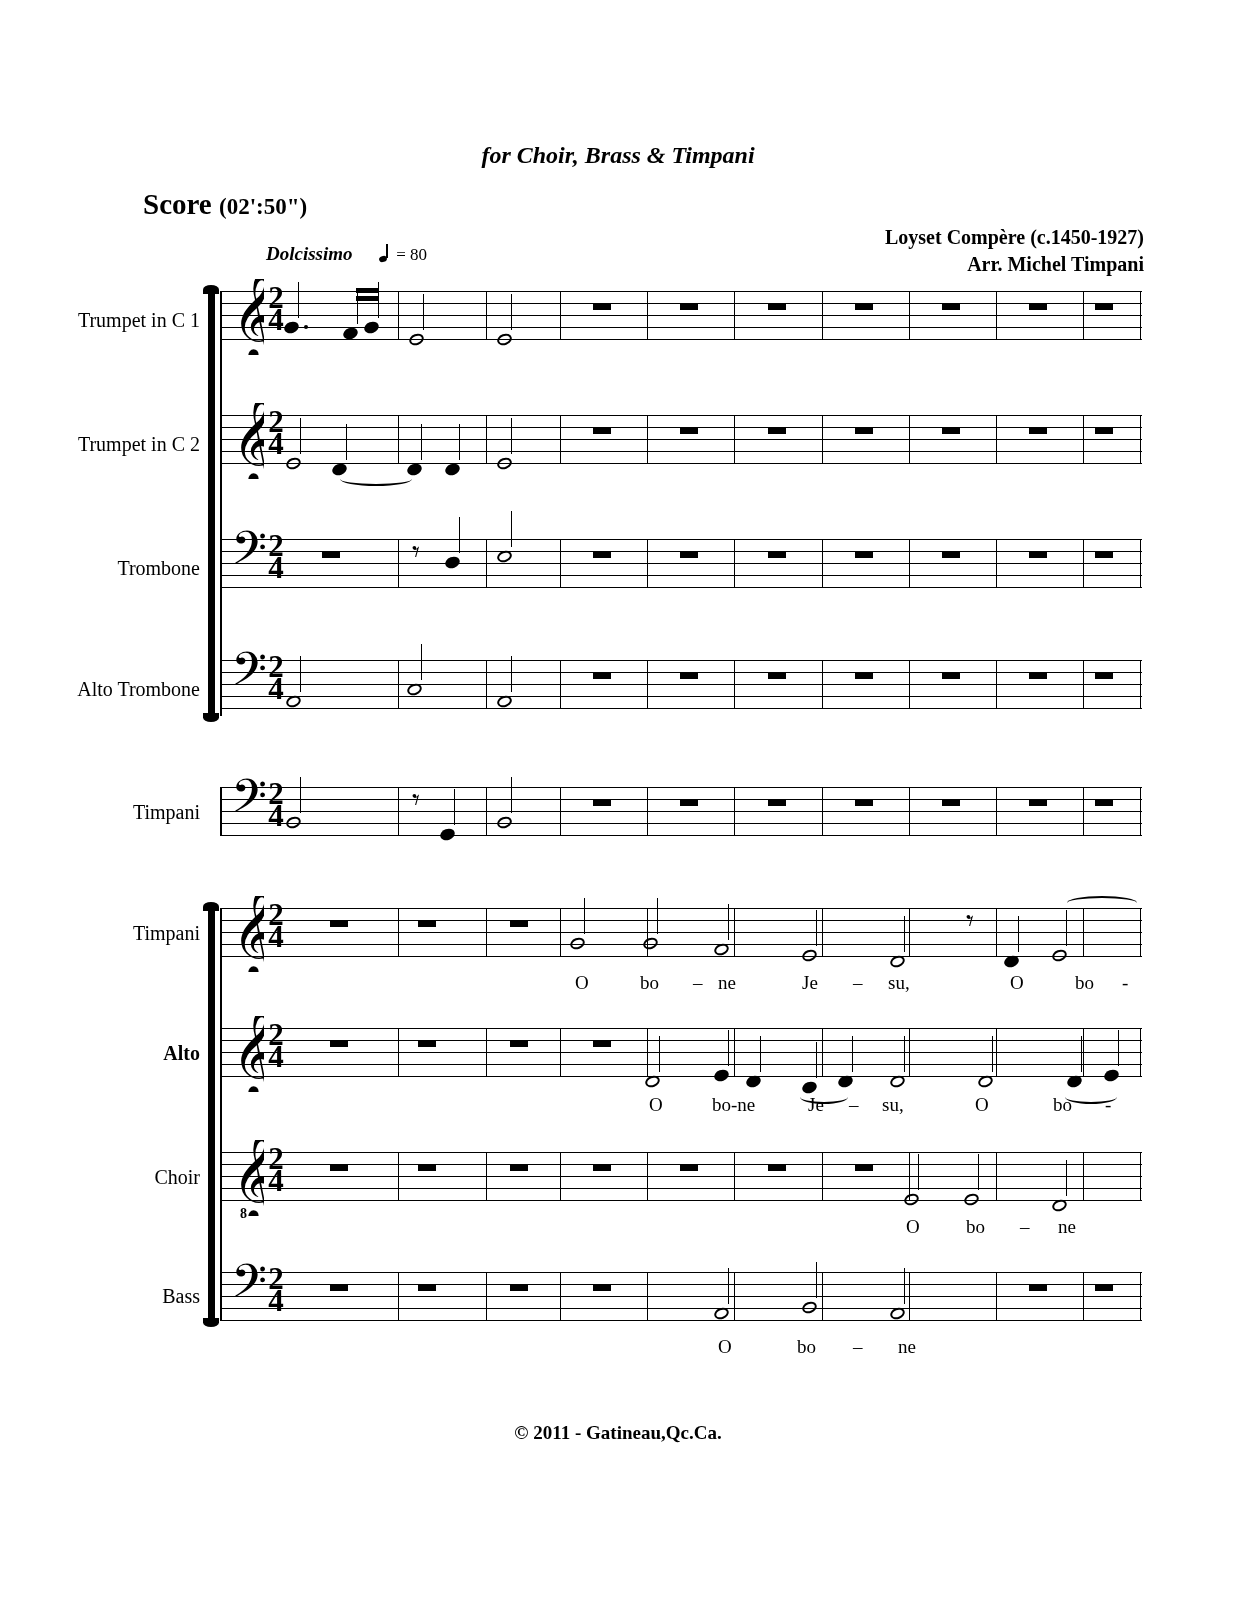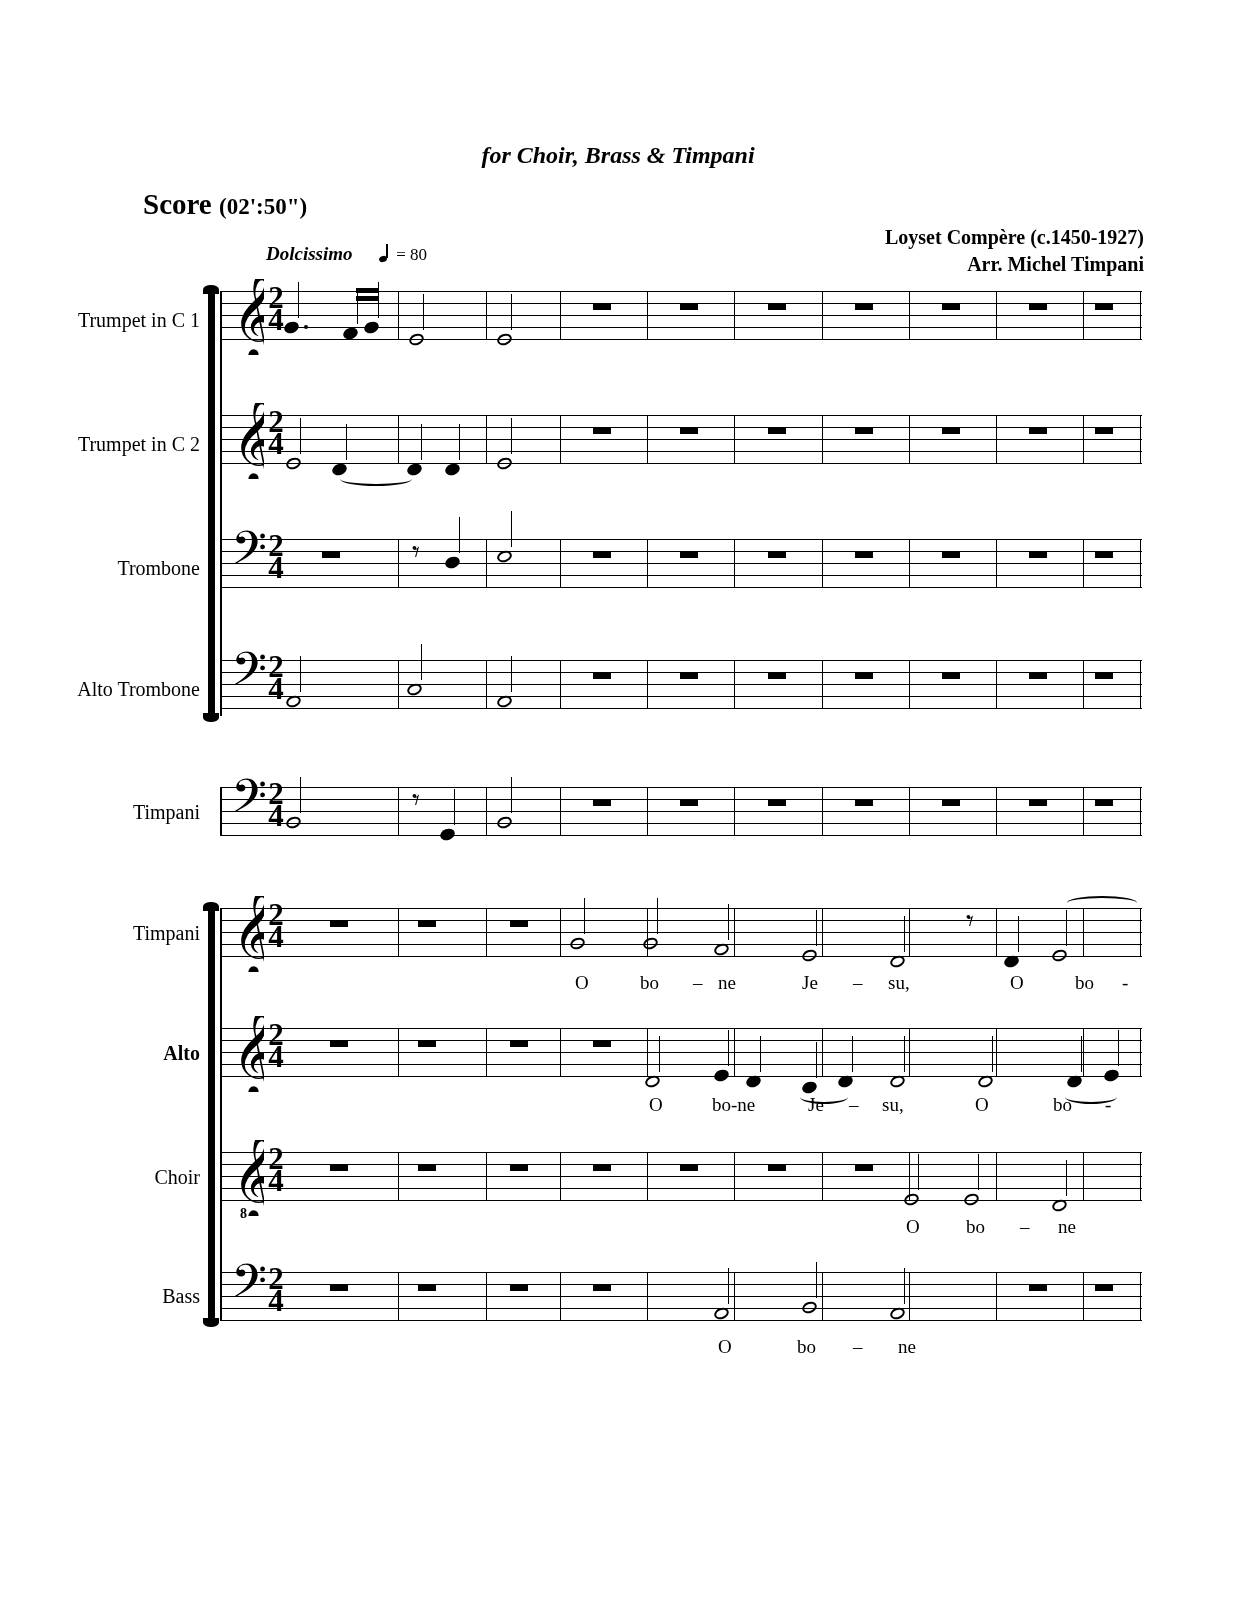--- a/index.html
+++ b/index.html
@@ -835,14 +835,15 @@
     </div>
 
     <div class="rest-whole" style="left:807px; top:12px;"></div>
     <div class="rest-whole" style="left:873px; top:12px;"></div>
   </div>
   <div class="lyric" style="top:1336px; left:718px;">O</div>
   <div class="lyric" style="top:1336px; left:797px;">bo</div>
   <div class="lyric" style="top:1336px; left:853px;">–</div>
   <div class="lyric" style="top:1336px; left:898px;">ne</div>
 
+  <div class="copyright">© 2011 - Gatineau,Qc.Ca.</div>
 
 </div>
 
 </body></html>

